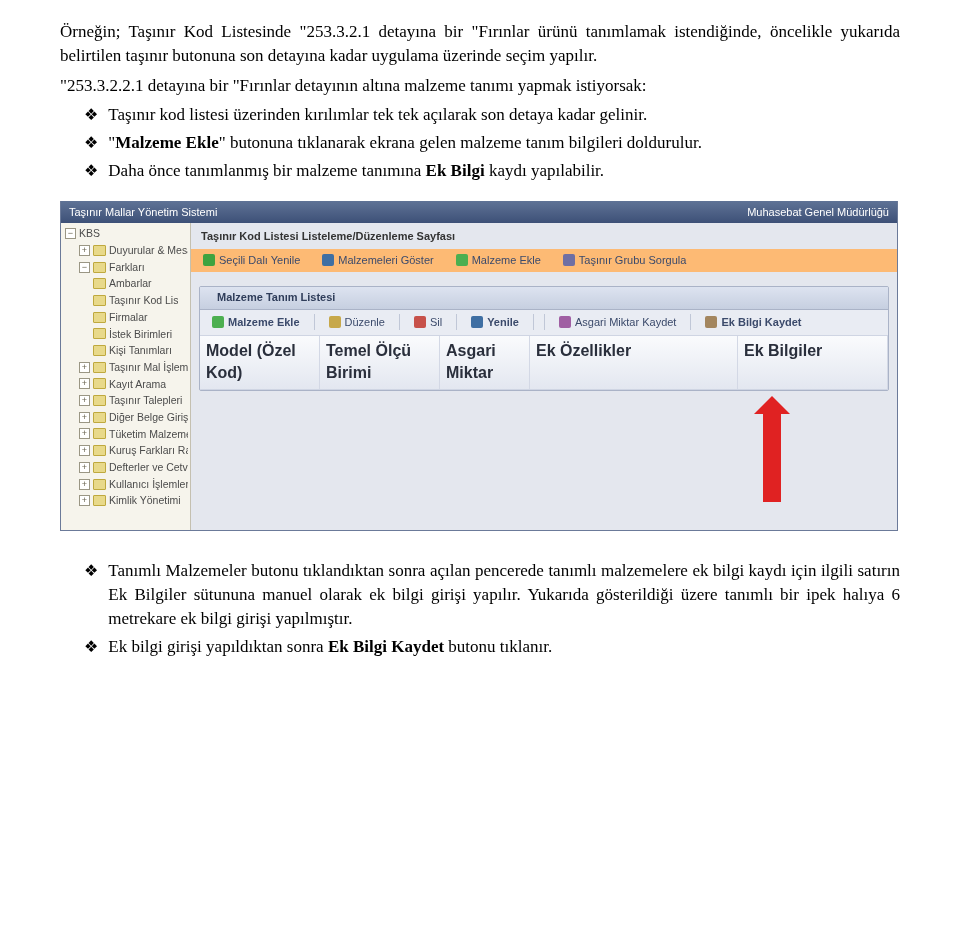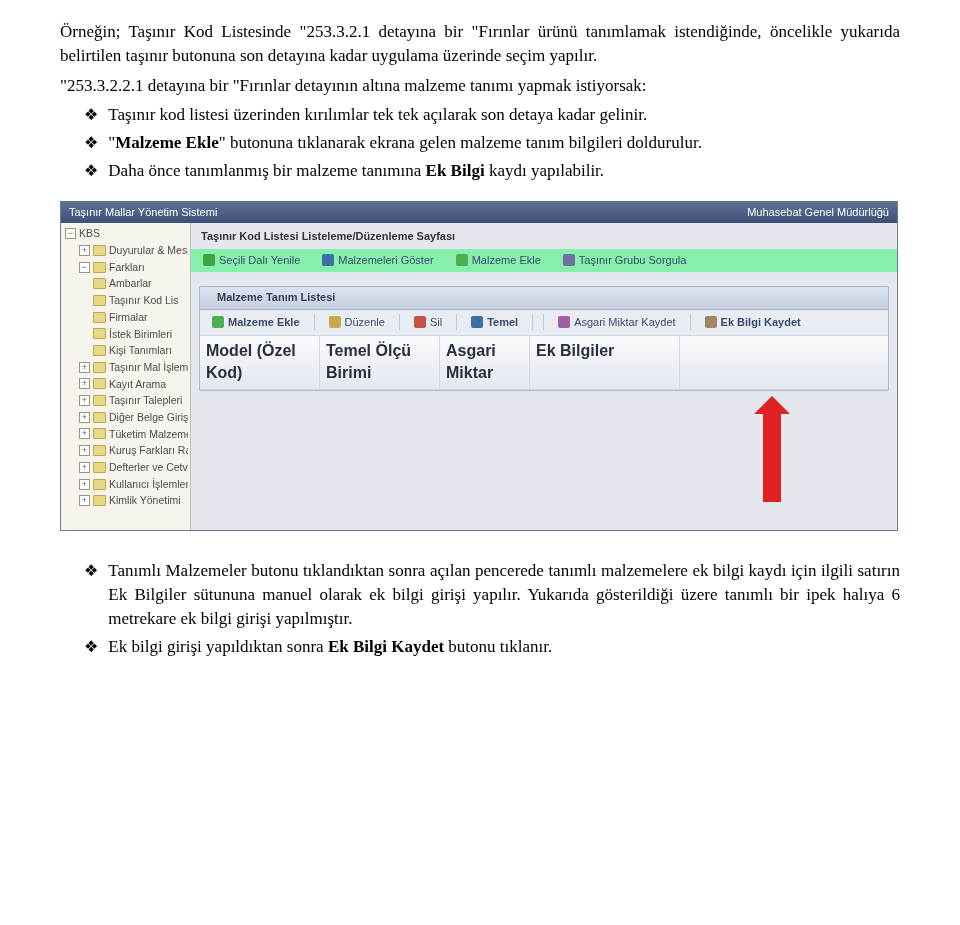--- a/index.html
+++ b/index.html
@@ -115,21 +115,21 @@
   .page-title {
     padding: 6px 10px 4px 10px;
     color: #333;
     font-weight: bold;
     font-size: 11px;
   }
   .toolbar1 {
     display: flex;
     padding: 3px 6px;
     gap: 10px;
-    background: #86efac;
+    background: #fdba74;
   }
   .tbtn {
     display: flex;
     align-items: center;
     gap: 4px;
     padding: 1px 6px;
     color: #3b4a6b;
     border-radius: 2px;
   }
   .tbtn .ic {
@@ -393,39 +393,40 @@
               <span>Düzenle</span>
             </div>
           <div class="sep"></div>
           <div class="tbtn">
               <span class="ic" style="background:#c7514a"></span>
               <span>Sil</span>
             </div>
           <div class="sep"></div>
           <div class="tbtn">
               <span class="ic" style="background:#3f6fa3"></span>
-              <span class="bold">Temel</span>
+              <span class="bold">Yenile</span>
             </div>
           <div class="sep"></div>
           <div class="sep"></div>
           <div class="tbtn">
               <span class="ic" style="background:#a05fa3"></span>
               <span>Asgari Miktar Kaydet</span>
             </div>
           <div class="sep"></div>
           <div class="tbtn">
               <span class="ic" style="background:#a3865f"></span>
               <span class="bold">Ek Bilgi Kaydet</span>
             </div>
         </div>
         <div class="table">
           <div class="thead">
             <div class="th col-model">Model (Özel Kod)</div>
             <div class="th col-olcu">Temel Ölçü Birimi</div>
             <div class="th col-asgari">Asgari Miktar</div>
+            <div class="th col-ozel">Ek Özellikler</div>
             <div class="th col-ekb">Ek Bilgiler</div>
           </div>
         </div>
       </div>
 
       <div class="red-arrow arrow-up"></div>
     </div>
   </div>
 </div>
 

